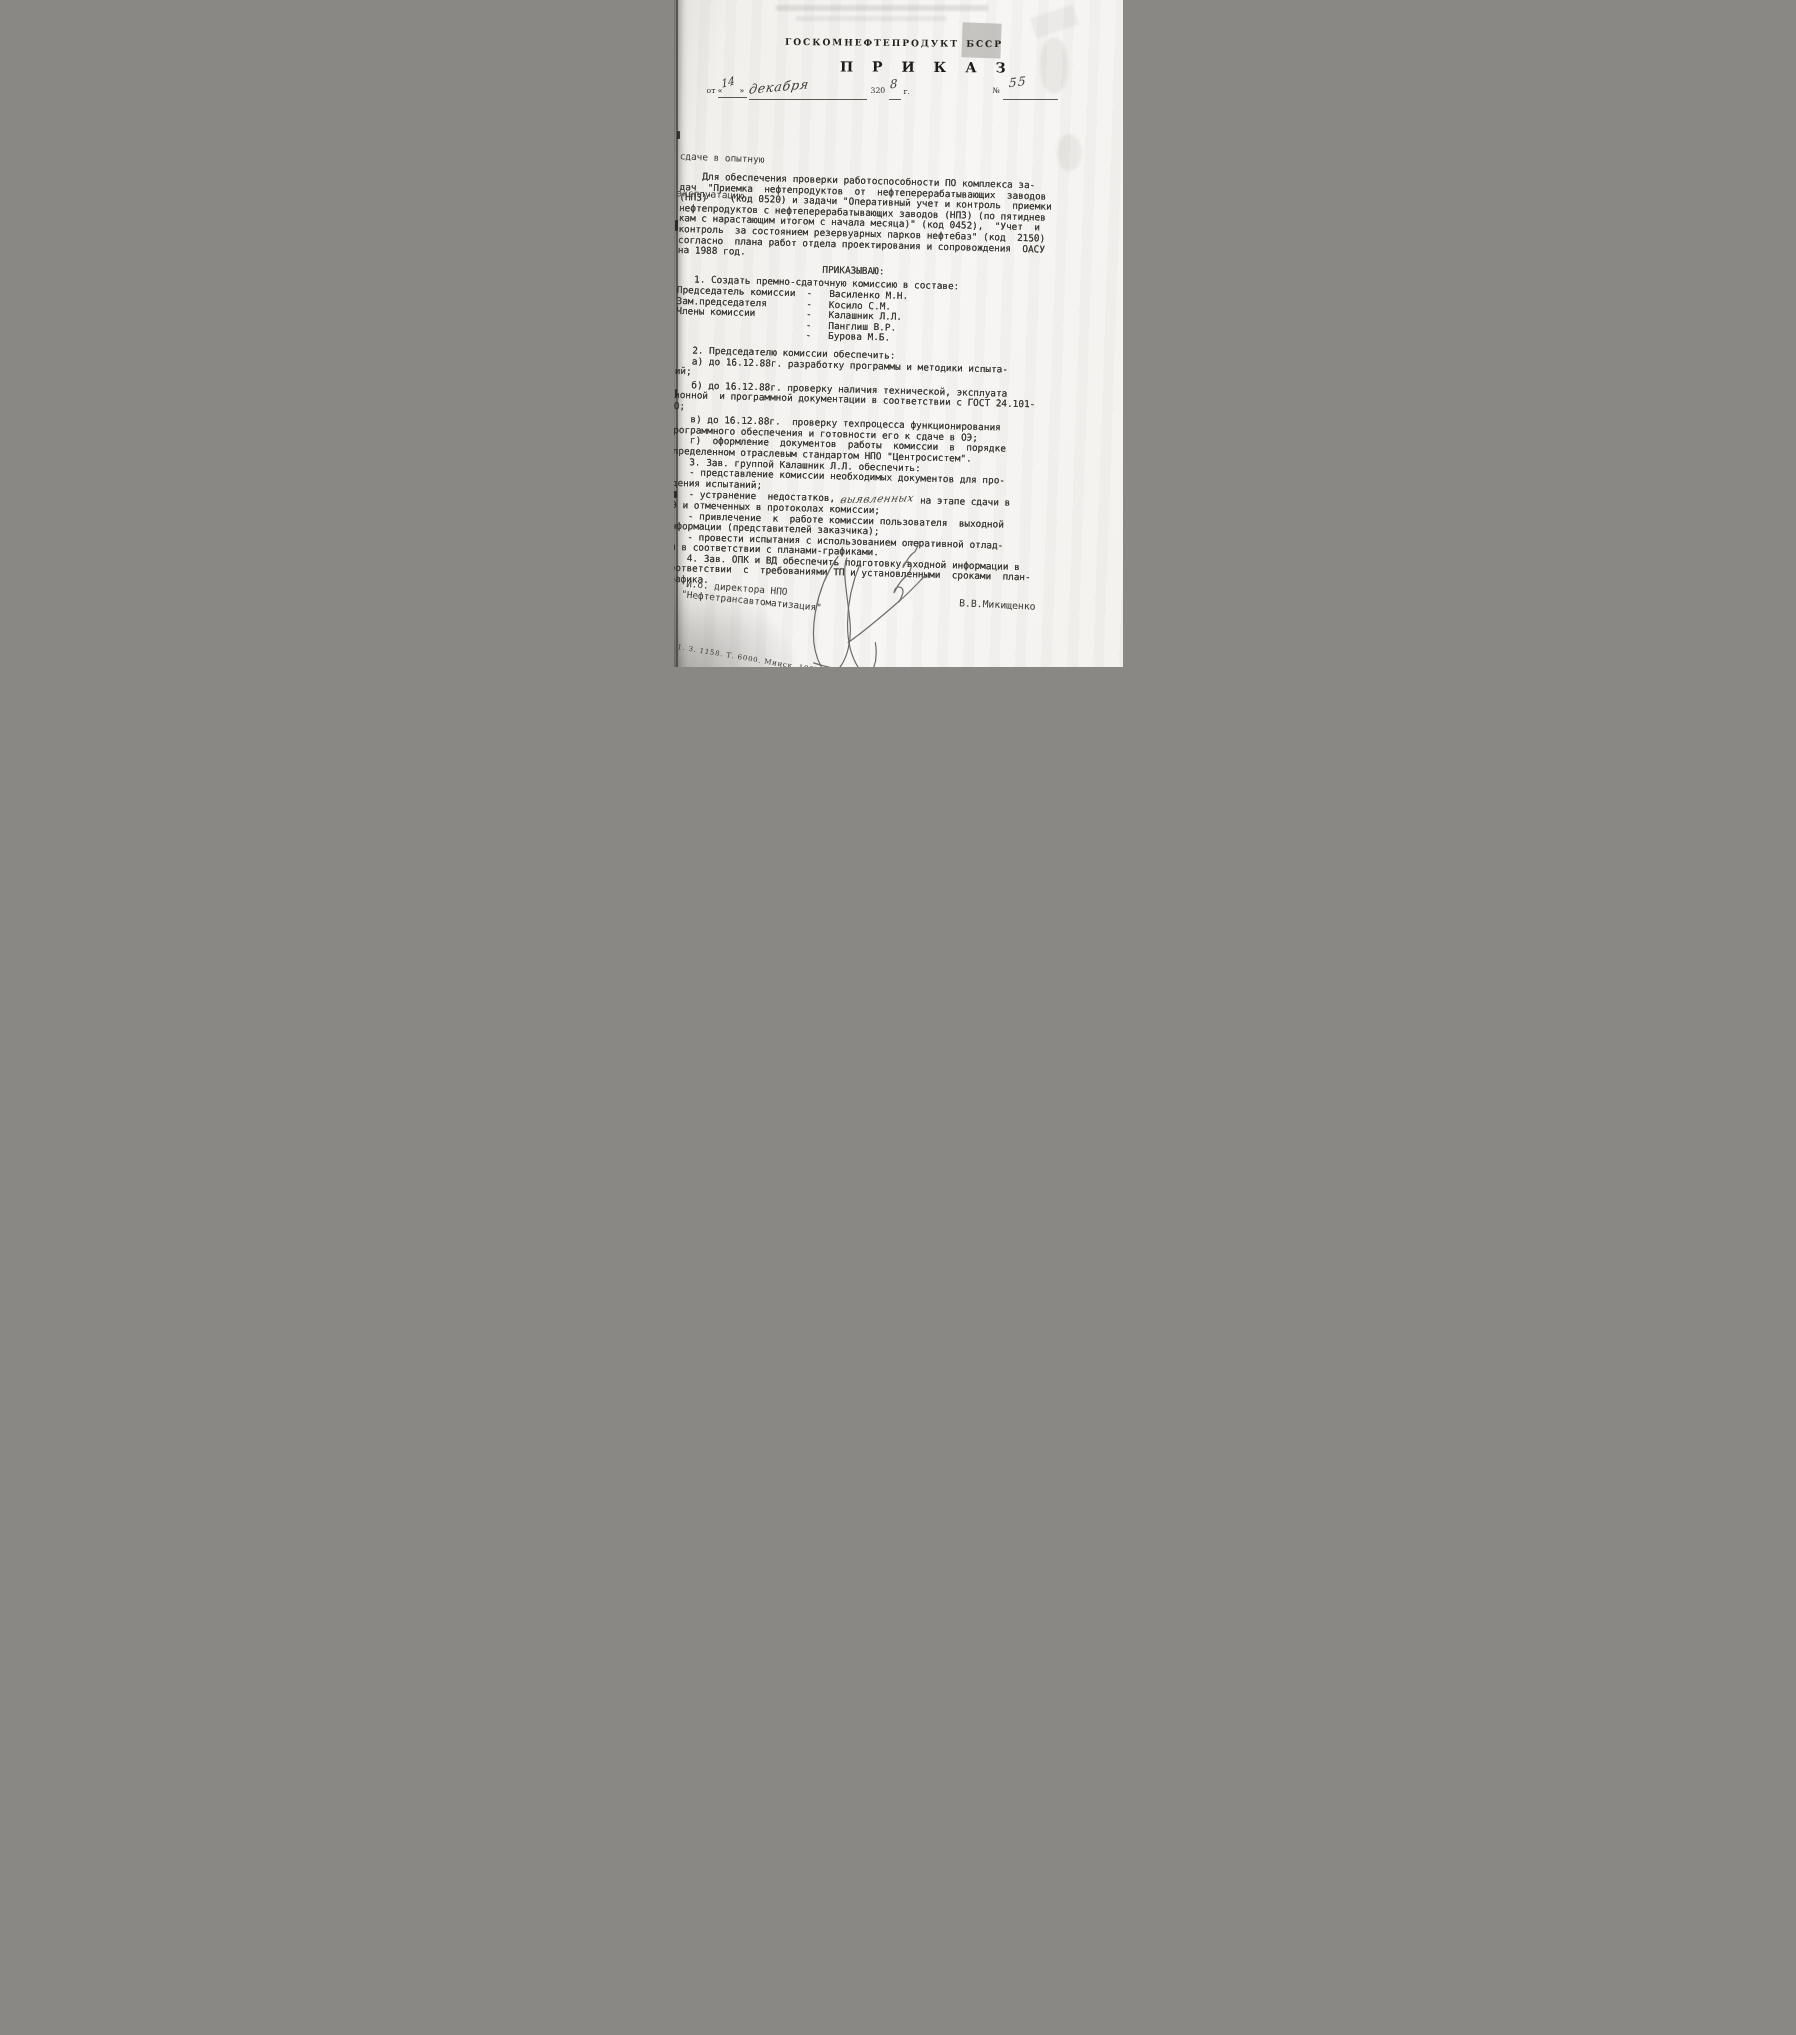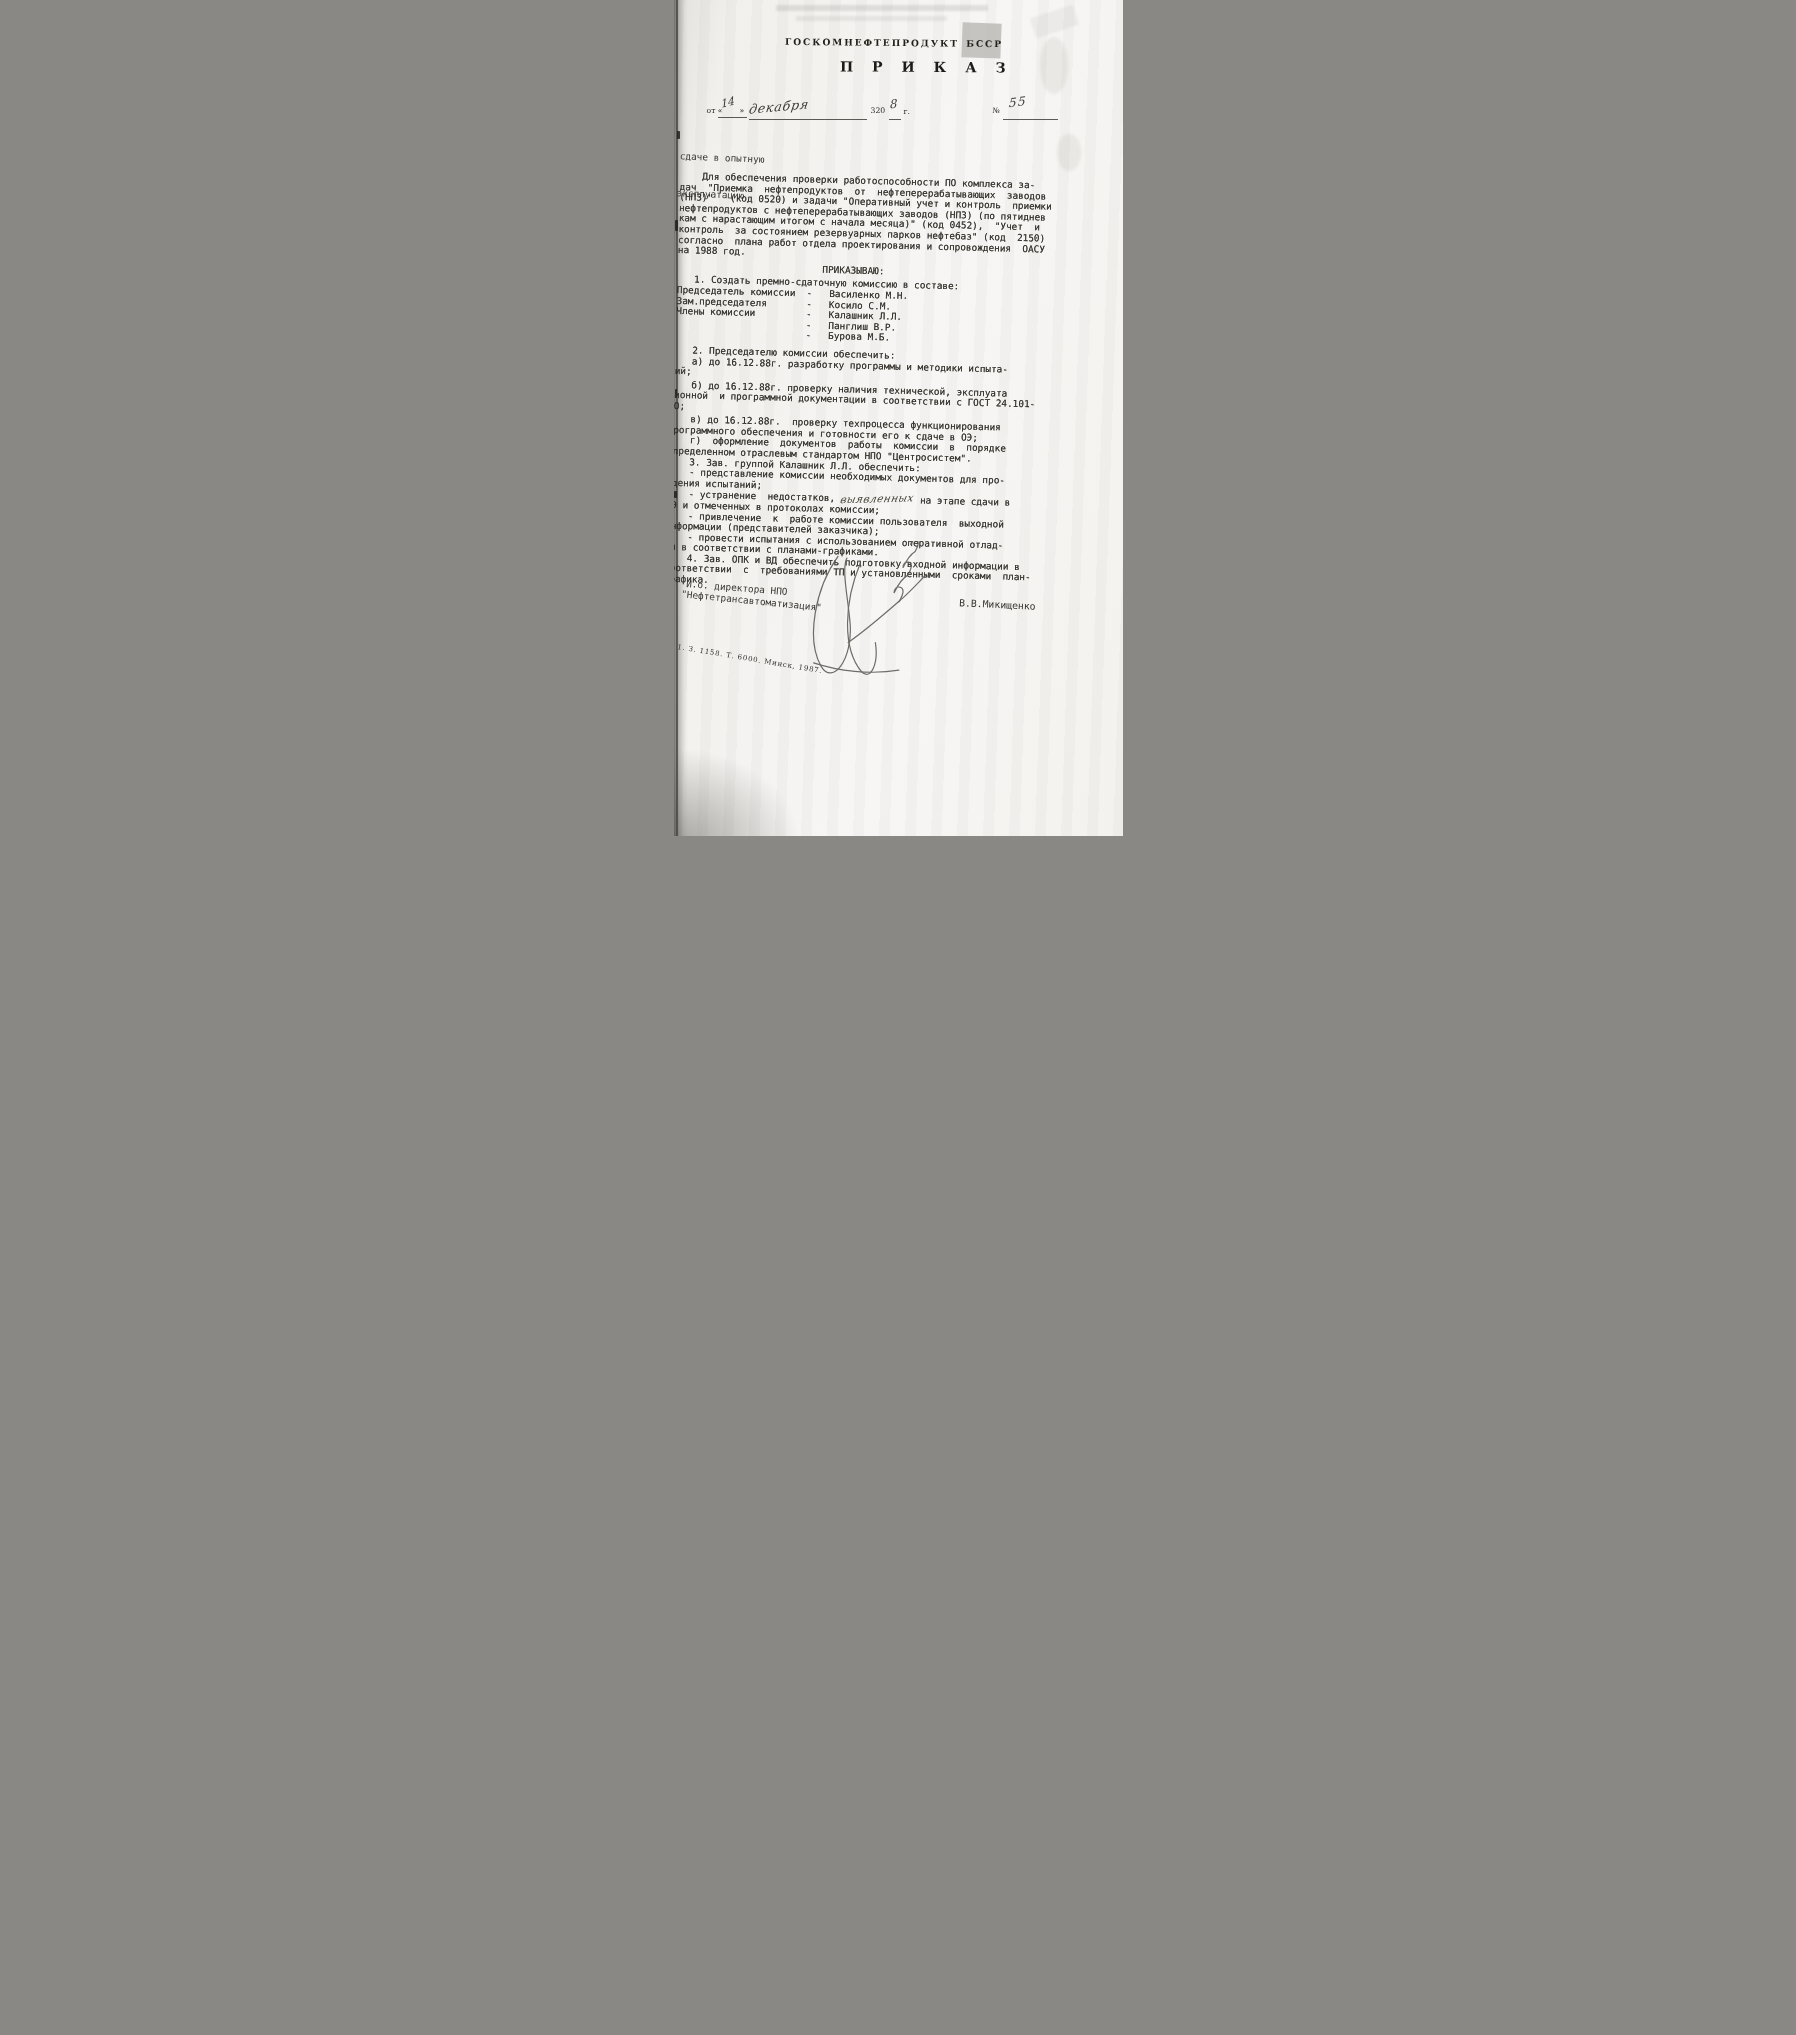--- a/index.html
+++ b/index.html
@@ -1,18 +1,18 @@
 <!DOCTYPE html>
 <html style="font-size:6.5px"><head>
 <meta charset="utf-8">
 <style>
   html,body{margin:0;padding:0;background:#8a8885;}
   .page{
     position:relative;
-    width:449px;height:836px;
+    width:449px;height:667px;
     margin:0 auto;
     background:linear-gradient(100deg,#e3e1de 0%,#f1f0ed 10%,#f7f6f4 55%,#f3f2ef 100%);
     overflow:hidden;
     font-family:"DejaVu Sans Mono",monospace;
     color:#36332f;
   }
   
   .streaks{position:absolute;inset:0;pointer-events:none;
     background:repeating-linear-gradient(92deg,rgba(95,92,88,.035) 0 10.6px,rgba(0,0,0,0) 10.6px 26px);}
   
@@ -25,21 +25,21 @@
   .ghost{position:absolute;background:rgba(110,107,103,.16);filter:blur(1.2px);border-radius:1.2px;}
   .smudge{position:absolute;background:rgba(120,117,112,.10);filter:blur(1.6px);border-radius:50%;}
   
   .org-line{position:absolute;left:111px;top:38px;transform:rotate(.6deg);
     font-family:"DejaVu Serif",serif;font-weight:bold;font-size:9px;letter-spacing:2px;color:#232019;white-space:nowrap;}
   .org-line .region{position:relative;margin-left:5.7px;padding:0 1.6px;}
   .region-box{position:absolute;left:-2.4px;top:-16.3px;width:39px;height:35px;background:#b5b3b0;opacity:.75;transform:rotate(1.5deg);z-index:-1;}
   .doc-title{position:absolute;left:166px;top:59px;transform:rotate(.4deg);
     font-family:"DejaVu Serif",serif;font-weight:bold;font-size:14px;letter-spacing:7px;color:#1d1b18;white-space:nowrap;}
   
-  .date-row{position:absolute;left:33px;top:81px;width:366px;height:22px;font-family:"DejaVu Serif",serif;font-size:7.7px;color:#2c2a26;margin-top:20px;}
+  .date-row{position:absolute;left:33px;top:81px;width:366px;height:22px;font-family:"DejaVu Serif",serif;font-size:7.7px;color:#2c2a26;}
   .date-row .pr{position:absolute;white-space:nowrap;}
   .hw{font-family:"DejaVu Serif",serif;font-style:italic;color:#3e3a35;}
   .u{position:absolute;height:0.8px;background:#413e39;opacity:.85;}
   .hw-day{left:14.7px;top:-4.9px;font-size:11px;transform:rotate(-14deg) skewX(-10deg);}
   .hw-month{left:42px;top:-2.4px;font-size:12.6px;letter-spacing:0.8px;transform:rotate(-5deg) skewX(-14deg);}
   .hw-yeardigit{left:183px;top:-4.1px;font-size:11.8px;transform:rotate(-8deg) skewX(-8deg);}
   .hw-number{left:302px;top:-5.7px;font-size:12.2px;letter-spacing:1.2px;transform:rotate(-7deg) skewX(-10deg);}
   
   .margin-note{position:absolute;left:5.7px;top:128px;transform:rotate(2.4deg);font-size:9.4px;line-height:12.2px;white-space:pre;color:#3a3733;}
   .margin-note .l2{margin-left:-1.6px;}

